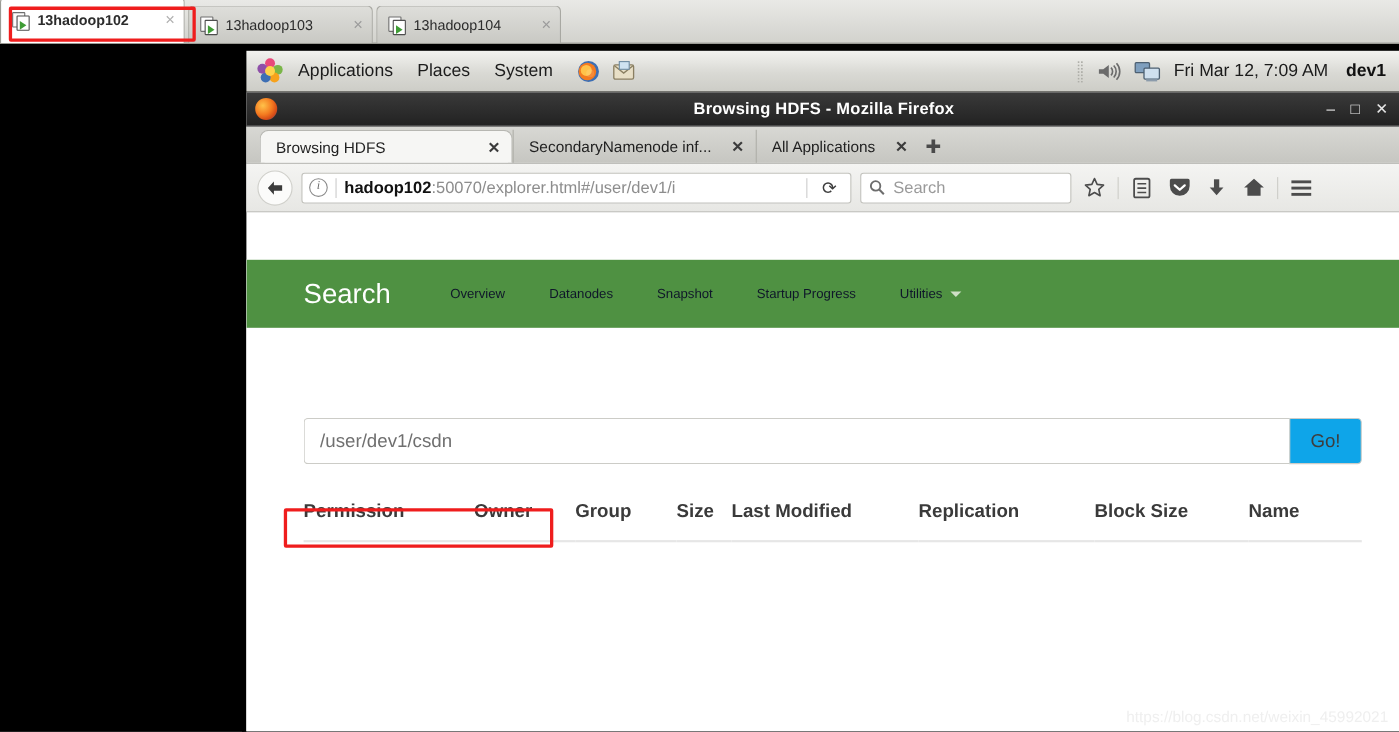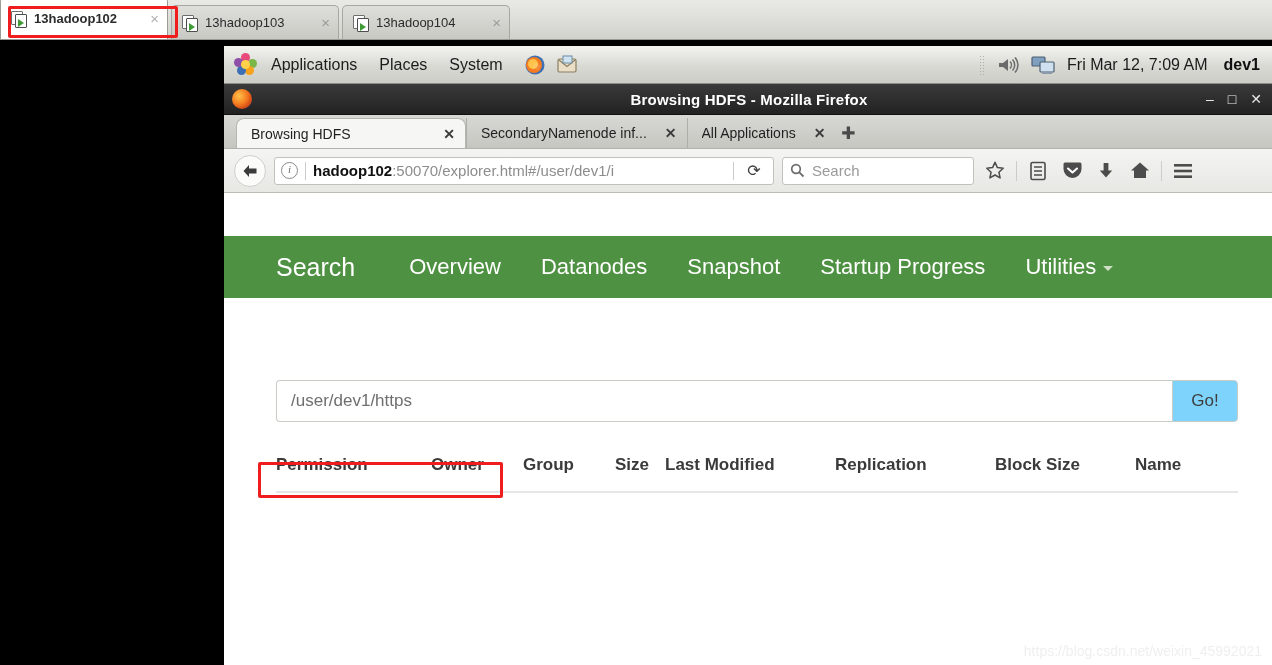--- a/index.html
+++ b/index.html
@@ -352,22 +352,22 @@
     box-sizing: border-box;
     gap: 0px;
   }
   .brand {
     color: #ffffff;
     font-size: 25px;
     margin-right: 34px;
     white-space: nowrap;
   }
   .nav-link {
-    color: #ffffff;
-    font-size: 22px;
+    color: #0f172a;
+    font-size: 12px;
     padding: 0 20px;
     white-space: nowrap;
   }
   .caret-down {
     display: inline-block;
     width: 0; height: 0;
     margin-left: 7px;
     border-left: 5px solid transparent;
     border-right: 5px solid transparent;
     border-top: 5px solid #cfdfc6;
@@ -402,21 +402,21 @@
     box-sizing: border-box;
     font-size: 17px;
     color: #6f6f6f;
   }
   #go-button {
     width: 66px;
     height: 42px;
     border: 1px solid #ccccc7;
     border-top-right-radius: 4px;
     border-bottom-right-radius: 4px;
-    background: #7dd3fc;
+    background: #0ea5e9;
     display: flex;
     align-items: center;
     justify-content: center;
     font-size: 17px;
     color: #3d3d3d;
     box-sizing: border-box;
   }
   #file-table {
     width: 100%;
     margin-top: 33px;
@@ -635,21 +635,21 @@
           <span class="nav-link">Overview</span>
           <span class="nav-link">Datanodes</span>
           <span class="nav-link">Snapshot</span>
           <span class="nav-link">Startup Progress</span>
           <span class="nav-link"><span>Utilities</span><span class="caret-down"></span></span>
         </div>
 
         <div id="content">
 
           <div id="path-row">
-            <div id="path-input">/user/dev1/https</div>
+            <div id="path-input">/user/dev1/csdn</div>
             <div id="go-button">Go!</div>
           </div>
 
           <table id="file-table">
             <thead>
               <tr>
                 <th style="width:155px">Permission</th>
                 <th style="width:92px">Owner</th>
                 <th style="width:92px">Group</th>
                 <th style="width:50px">Size</th>

